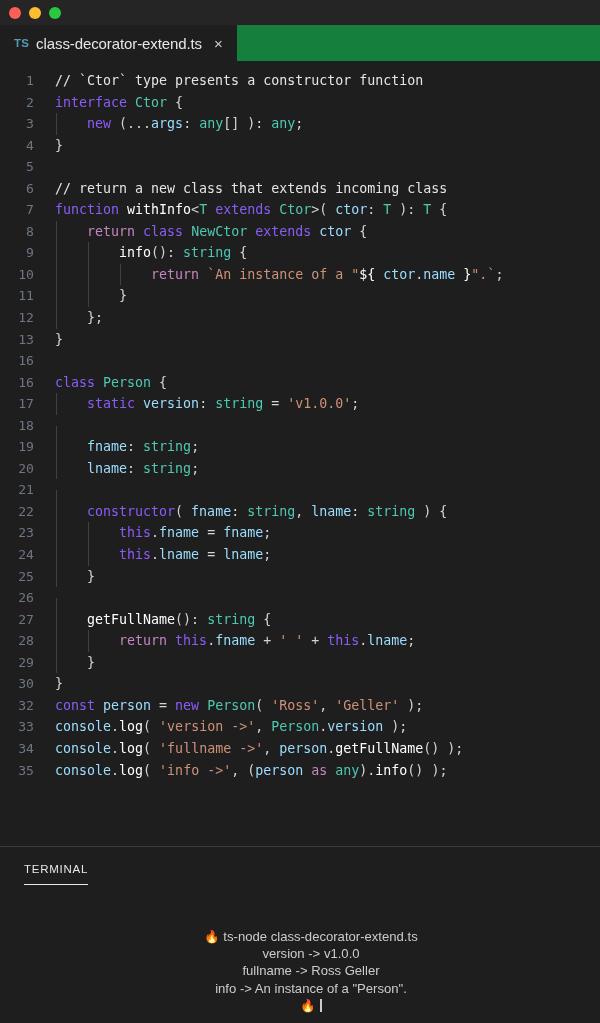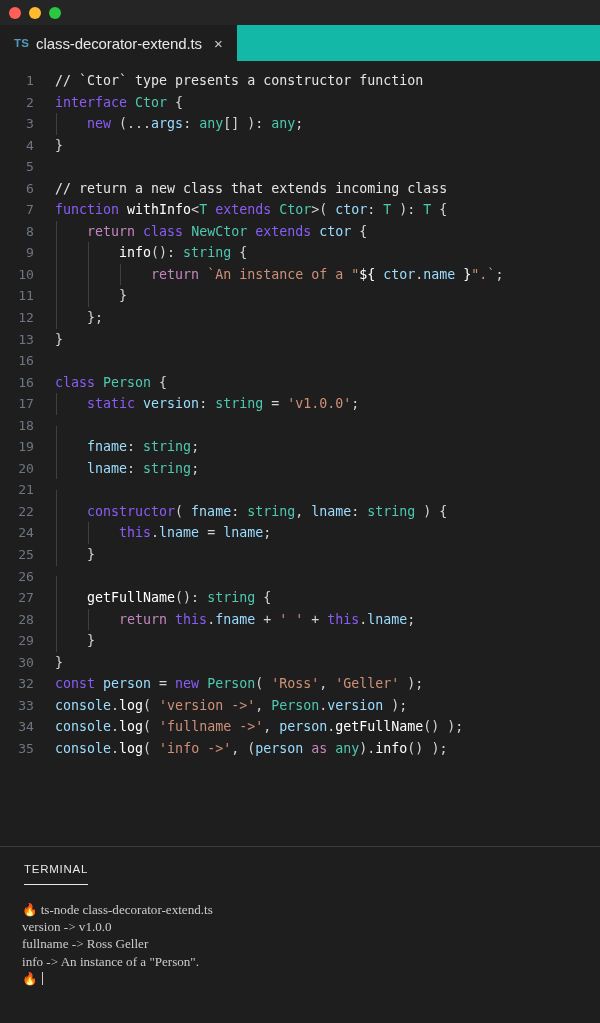--- a/index.html
+++ b/index.html
@@ -43,21 +43,21 @@
   .dot {
     width: 12px;
     height: 12px;
     border-radius: 50%;
     display: block;
   }
 
   
   .tabbar {
     height: 36px;
-    background: #14b8a6;
+    background: #15803d;
     display: flex;
     align-items: stretch;
     flex: 0 0 auto;
   }
 
   .tab {
     display: flex;
     align-items: center;
     gap: 7px;
     padding: 0 12px 0 14px;
@@ -156,20 +156,21 @@
     flex: 0 0 auto;
   }
 
   
   .panel {
     background: #1e1e1e;
     flex: 0 0 auto;
     display: flex;
     flex-direction: column;
     height: 176px;
+    gap: 27px;
   }
 
   .panel-tabs {
     height: 40px;
     display: flex;
     align-items: center;
     padding: 0 0 0 24px;
     flex: 0 0 auto;
   }
 
@@ -178,25 +179,26 @@
     font-size: 11.5px;
     letter-spacing: 0.75px;
     color: #e7e7e7;
     padding: 13px 0 9px 0;
     border-bottom: 1px solid #e7e7e7;
   }
 
   .terminal-body {
     flex: 1 1 auto;
     padding: 14px 0 0 22px;
-    font-family: Liberation Serif, serif;
+    font-family: Liberation Sans, sans-serif;
     font-size: 13.1px;
     line-height: 17.2px;
     color: #cccccc;
     white-space: pre;
+    text-align: center;
   }
 
   .term-line { white-space: pre; height: 17.2px; }
 
   .fire { font-size: 12.5px; }
 
   .cursor {
     display: inline-block;
     width: 1.5px;
     height: 13px;
@@ -242,20 +244,21 @@
         <div class="line"><span class="ln">12</span><span class="lc"><span class="guide" style="left: 0.5px;"></span><span class="c-pln">    };</span></span></div>
         <div class="line"><span class="ln">13</span><span class="lc"><span class="c-pln">}</span></span></div>
         <div class="line"><span class="ln">16</span><span class="lc"></span></div>
         <div class="line"><span class="ln">16</span><span class="lc"><span class="c-key">class </span><span class="c-type">Person </span><span class="c-pln">{</span></span></div>
         <div class="line"><span class="ln">17</span><span class="lc"><span class="guide" style="left: 0.5px;"></span><span class="c-pln">    </span><span class="c-key">static </span><span class="c-var">version</span><span class="c-pln">: </span><span class="c-type">string </span><span class="c-pln">= </span><span class="c-str">'v1.0.0'</span><span class="c-pln">;</span></span></div>
         <div class="line"><span class="ln">18</span><span class="lc"><span class="guide" style="left: 0.5px;"></span></span></div>
         <div class="line"><span class="ln">19</span><span class="lc"><span class="guide" style="left: 0.5px;"></span><span class="c-pln">    </span><span class="c-var">fname</span><span class="c-pln">: </span><span class="c-type">string</span><span class="c-pln">;</span></span></div>
         <div class="line"><span class="ln">20</span><span class="lc"><span class="guide" style="left: 0.5px;"></span><span class="c-pln">    </span><span class="c-var">lname</span><span class="c-pln">: </span><span class="c-type">string</span><span class="c-pln">;</span></span></div>
         <div class="line"><span class="ln">21</span><span class="lc"><span class="guide" style="left: 0.5px;"></span></span></div>
         <div class="line"><span class="ln">22</span><span class="lc"><span class="guide" style="left: 0.5px;"></span><span class="c-pln">    </span><span class="c-key">constructor</span><span class="c-pln">( </span><span class="c-var">fname</span><span class="c-pln">: </span><span class="c-type">string</span><span class="c-pln">, </span><span class="c-var">lname</span><span class="c-pln">: </span><span class="c-type">string </span><span class="c-pln">) {</span></span></div>
+        <div class="line"><span class="ln">23</span><span class="lc"><span class="guide" style="left: 0.5px;"></span><span class="guide" style="left: 32.54px;"></span><span class="c-pln">        </span><span class="c-key">this</span><span class="c-pln">.</span><span class="c-var">fname </span><span class="c-pln">= </span><span class="c-var">fname</span><span class="c-pln">;</span></span></div>
         <div class="line"><span class="ln">24</span><span class="lc"><span class="guide" style="left: 0.5px;"></span><span class="guide" style="left: 32.54px;"></span><span class="c-pln">        </span><span class="c-key">this</span><span class="c-pln">.</span><span class="c-var">lname </span><span class="c-pln">= </span><span class="c-var">lname</span><span class="c-pln">;</span></span></div>
         <div class="line"><span class="ln">25</span><span class="lc"><span class="guide" style="left: 0.5px;"></span><span class="c-pln">    }</span></span></div>
         <div class="line"><span class="ln">26</span><span class="lc"><span class="guide" style="left: 0.5px;"></span></span></div>
         <div class="line"><span class="ln">27</span><span class="lc"><span class="guide" style="left: 0.5px;"></span><span class="c-pln">    </span><span class="c-fn">getFullName</span><span class="c-pln">(): </span><span class="c-type">string </span><span class="c-pln">{</span></span></div>
         <div class="line"><span class="ln">28</span><span class="lc"><span class="guide" style="left: 0.5px;"></span><span class="guide" style="left: 32.54px;"></span><span class="c-pln">        </span><span class="c-ctl">return </span><span class="c-key">this</span><span class="c-pln">.</span><span class="c-var">fname </span><span class="c-pln">+ </span><span class="c-str">' '</span><span class="c-pln"> + </span><span class="c-key">this</span><span class="c-pln">.</span><span class="c-var">lname</span><span class="c-pln">;</span></span></div>
         <div class="line"><span class="ln">29</span><span class="lc"><span class="guide" style="left: 0.5px;"></span><span class="c-pln">    }</span></span></div>
         <div class="line"><span class="ln">30</span><span class="lc"><span class="c-pln">}</span></span></div>
         <div class="line"><span class="ln">32</span><span class="lc"><span class="c-key">const </span><span class="c-var">person </span><span class="c-pln">= </span><span class="c-key">new </span><span class="c-type">Person</span><span class="c-pln">( </span><span class="c-str">'Ross'</span><span class="c-pln">, </span><span class="c-str">'Geller'</span><span class="c-pln"> );</span></span></div>
         <div class="line"><span class="ln">33</span><span class="lc"><span class="c-var">console</span><span class="c-pln">.</span><span class="c-fn">log</span><span class="c-pln">( </span><span class="c-str">'version -&gt;'</span><span class="c-pln">, </span><span class="c-type">Person</span><span class="c-pln">.</span><span class="c-var">version</span><span class="c-pln"> );</span></span></div>
         <div class="line"><span class="ln">34</span><span class="lc"><span class="c-var">console</span><span class="c-pln">.</span><span class="c-fn">log</span><span class="c-pln">( </span><span class="c-str">'fullname -&gt;'</span><span class="c-pln">, </span><span class="c-var">person</span><span class="c-pln">.</span><span class="c-fn">getFullName</span><span class="c-pln">() );</span></span></div>

